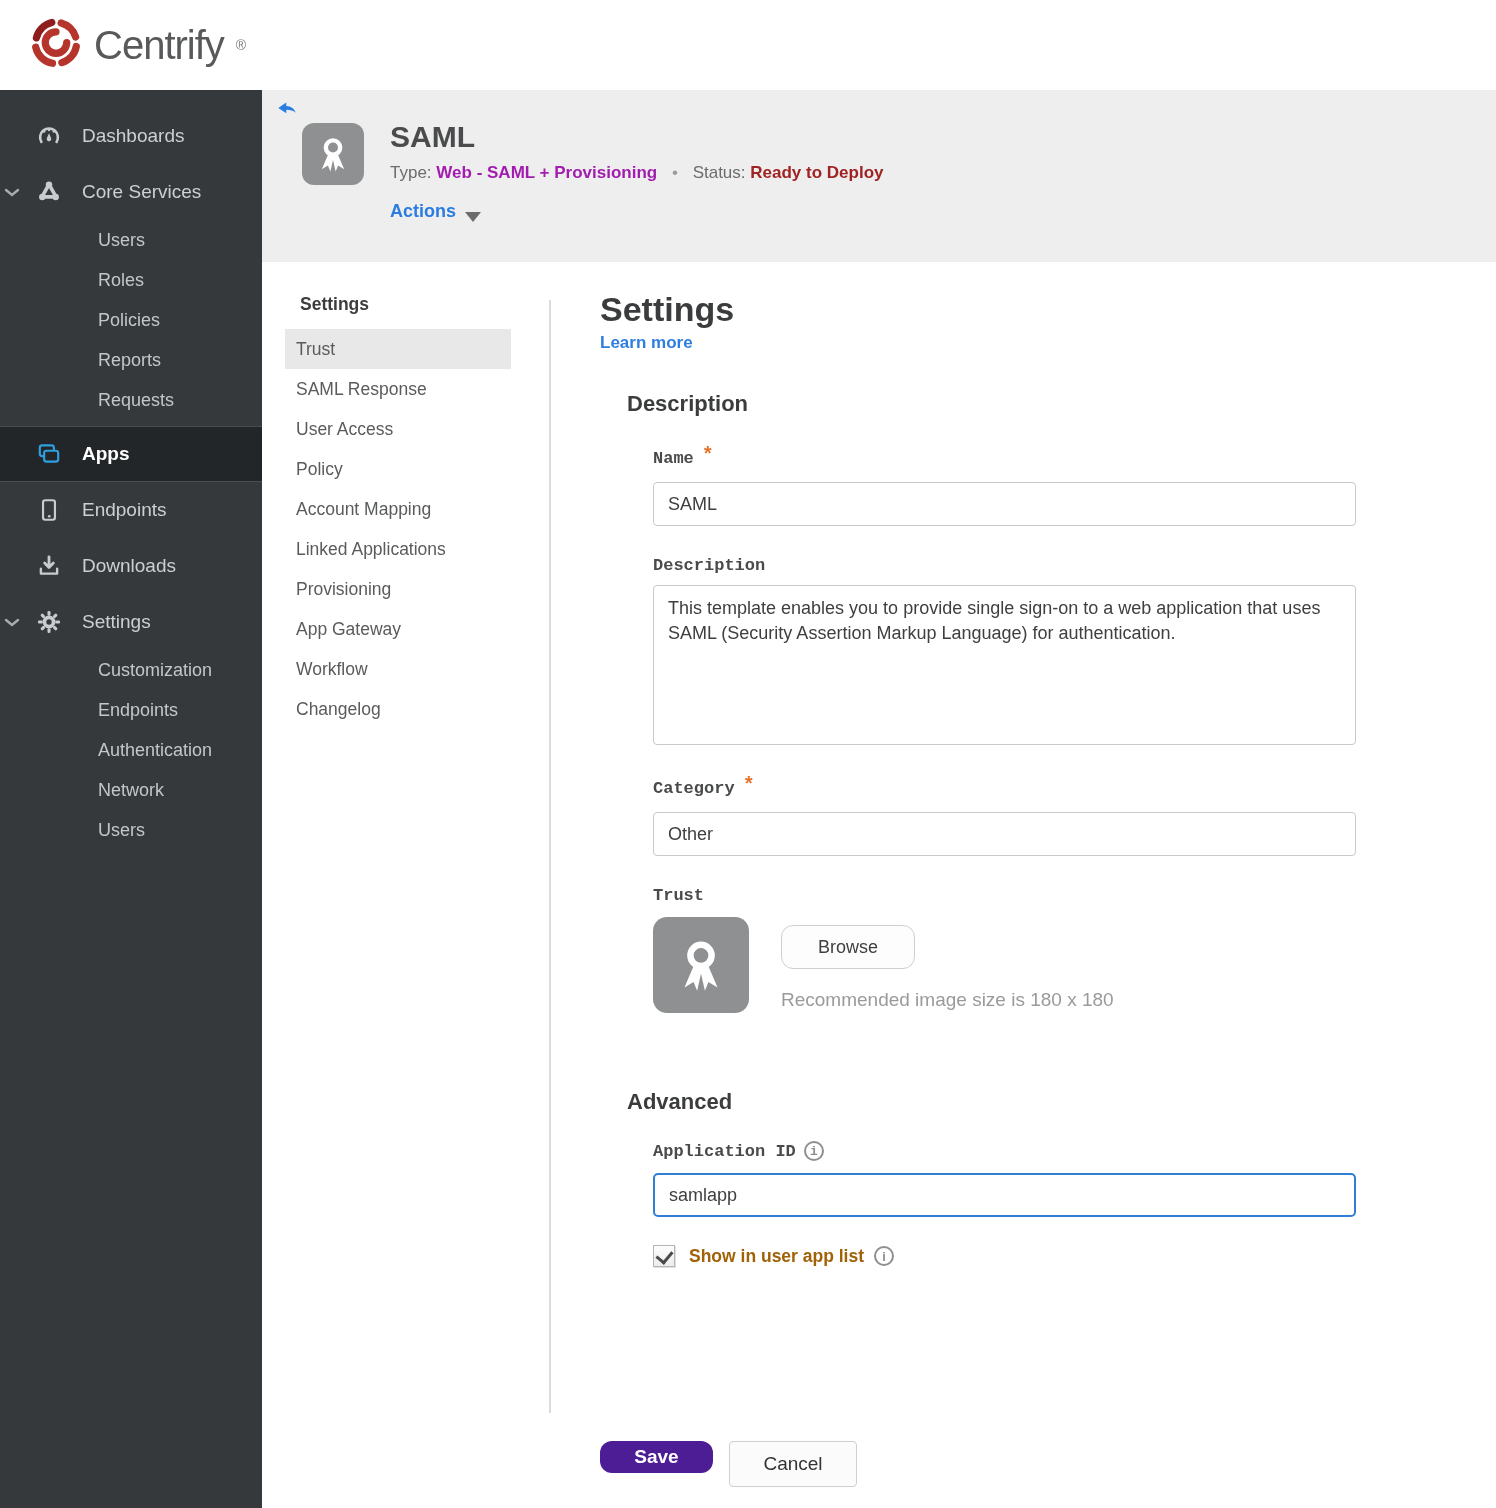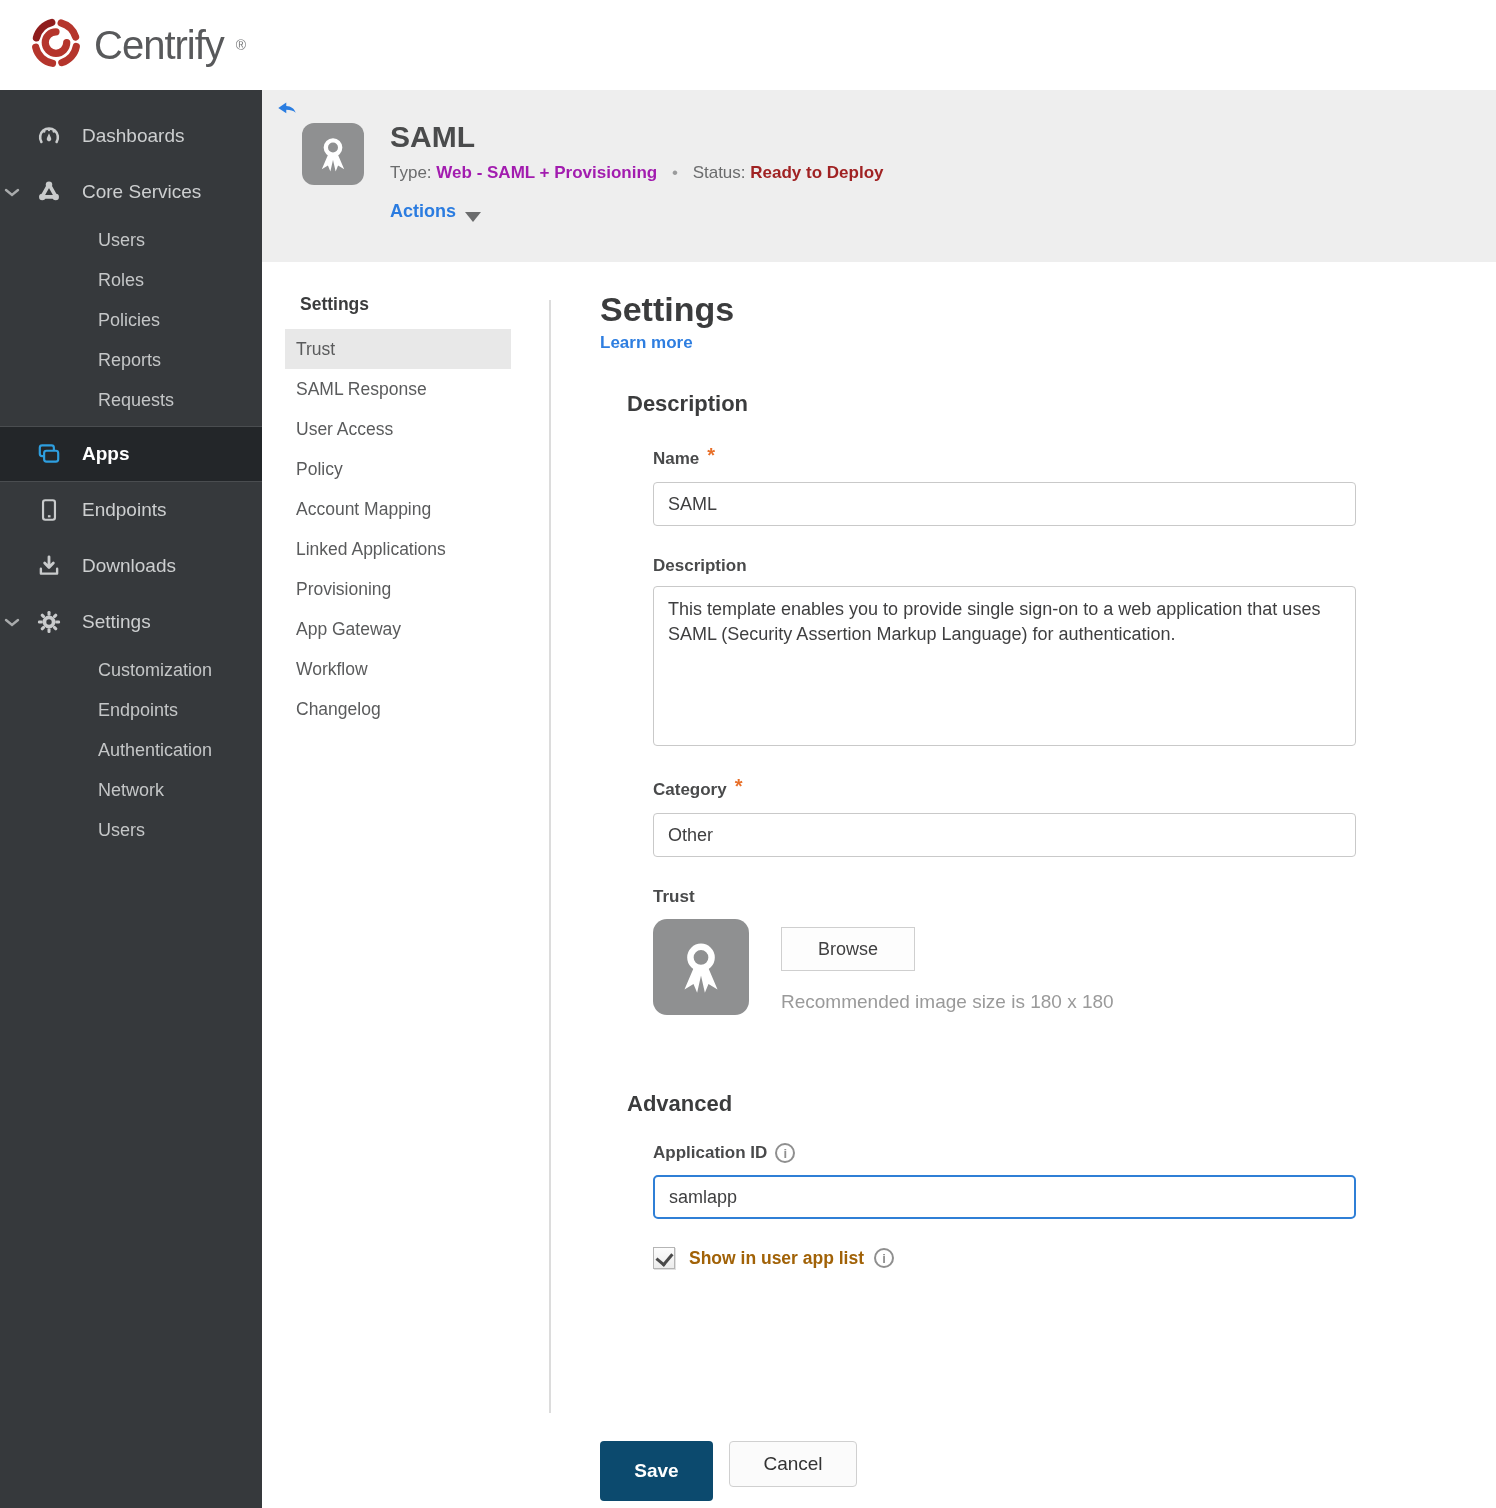--- a/index.html
+++ b/index.html
@@ -40,47 +40,47 @@
   .subnav-item { height:40px; display:flex; align-items:center; padding-left:11px; font-size:17.5px; color:#5a5b5c; cursor:pointer; border-radius:0; }
   .subnav-item.active { background:#e8e8e8; }
   .vdivider { position:absolute; left:549px; top:300px; width:2px; height:1113px; background:#dcdcdc; }
 
   
   .main { position:absolute; left:600px; top:290px; width:762px; }
   .page-title { font-size:34px; font-weight:bold; color:#3b3c3d; }
   .learn-more { display:inline-block; margin-top:4px; font-size:17px; font-weight:bold; color:#2e7ee0; cursor:pointer; }
   .section-h { margin-left:27px; margin-top:38px; font-size:22px; font-weight:bold; color:#3b3c3d; }
   .fields { margin-left:53px; width:703px; }
-  .flabel { margin-top:30px; font-size:17px; font-weight:bold; color:#494a4b; display:flex; align-items:center; gap:8px; }
+  .flabel { margin-top:30px; font-size:17px; font-weight:bold; color:#494a4b; display:flex; align-items:center; gap:8px;font-family:Liberation Mono, monospace; }
   .req { color:#e8702a; font-size:20px; font-weight:bold; position:relative; top:-3px; }
   .tinput { margin-top:12px; width:100%; height:44px; border:1.5px solid #c9c9c9; border-radius:4px;
     padding:0 14px; font-size:18px; color:#3f3f40; font-family:"Liberation Sans", sans-serif; background:#fff; outline:none; }
   .tarea { margin-top:10px; width:100%; height:160px; border:1.5px solid #c9c9c9; border-radius:4px;
     padding:10px 14px; font-size:18px; line-height:1.38; color:#3f3f40; font-family:"Liberation Sans", sans-serif; resize:none; outline:none; }
   .tinput.focused { border:2px solid #2f7fd6; border-radius:5px; }
   .logo-row { margin-top:12px; display:flex; align-items:flex-start; }
   .logo-thumb { width:96px; height:96px; background:#8f9091; border-radius:14px; display:flex; align-items:center; justify-content:center; flex:0 0 96px; }
   .logo-right { margin-left:32px; padding-top:8px; }
-  .browse-btn { width:134px; height:44px; background:#fdfdfd; border:1.5px solid #cfcfcf; border-radius:0;
+  .browse-btn { width:134px; height:44px; background:#fdfdfd; border:1.5px solid #cfcfcf; border-radius:12px;
     font-size:18px; color:#3f3f40; font-family:"Liberation Sans", sans-serif; cursor:pointer; }
   .logo-hint { margin-top:20px; font-size:19px; color:#9a9a9a; }
   .adv-h { margin-top:76px; }
   .cb-row { margin-top:28px; display:flex; align-items:center; gap:14px; }
   .checkbox { width:22px; height:22px; border:1px solid #b5b5b5; background:linear-gradient(#fdfdfd,#ececec);
     position:relative; cursor:pointer; box-shadow:1px 1px 0 #e0e0e0; }
   .checkbox::after { content:""; position:absolute; left:5px; top:2px; width:8px; height:12px;
     border:solid #4a4a4a; border-width:0 3px 3px 0; transform:rotate(40deg); }
   .cb-label { font-size:17.5px; font-weight:bold; color:#a16207; display:flex; align-items:center; gap:10px; }
   .info { width:20px; height:20px; border:2px solid #8f8f8f; border-radius:50%; display:inline-flex;
     align-items:center; justify-content:center; color:#8f8f8f; font-size:13px; font-weight:bold; cursor:pointer; flex:0 0 20px; }
   .info::before { content:"i"; }
 
   
   .btn-row { position:absolute; left:600px; top:1441px; display:flex; gap:16px; }
-  .btn-save { width:113px; height:60px; background:#0c4a6e; border:none; border-radius:4px;
+  .btn-save { width:113px; height:32px; background:#4c1d95; border:none; border-radius:12px;
     color:#fff; font-size:19px; font-weight:bold; font-family:"Liberation Sans", sans-serif; cursor:pointer; }
   .btn-cancel { width:128px; height:46px; background:#fbfbfb; border:1.5px solid #d0d0d0; border-radius:4px;
     color:#333; font-size:19px; font-family:"Liberation Sans", sans-serif; cursor:pointer; }
 </style>
 </head>
 <body>
 
 <div class="topbar">
   <div class="brand">
     <span>

